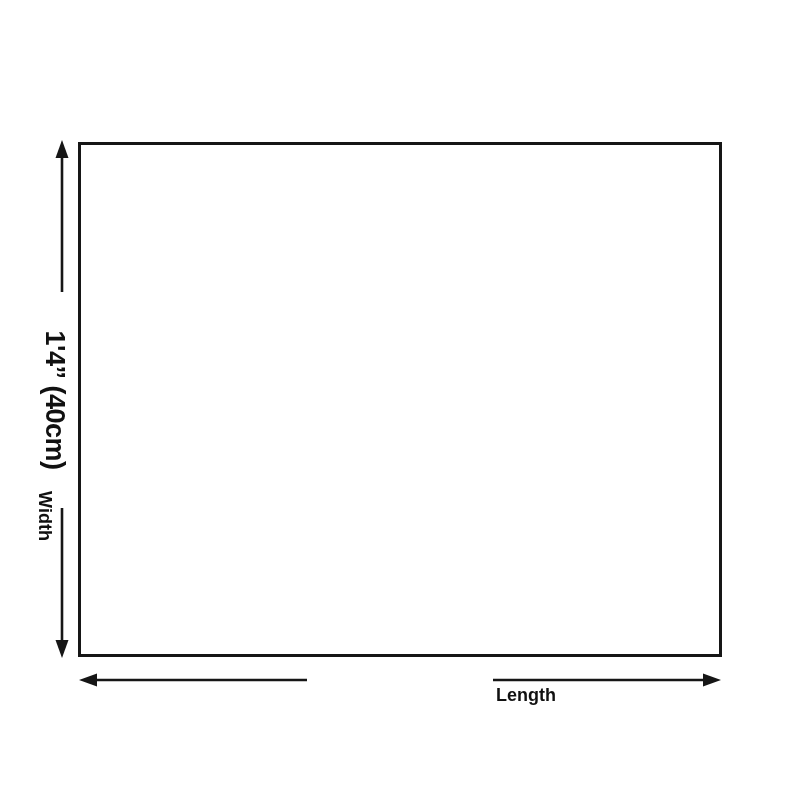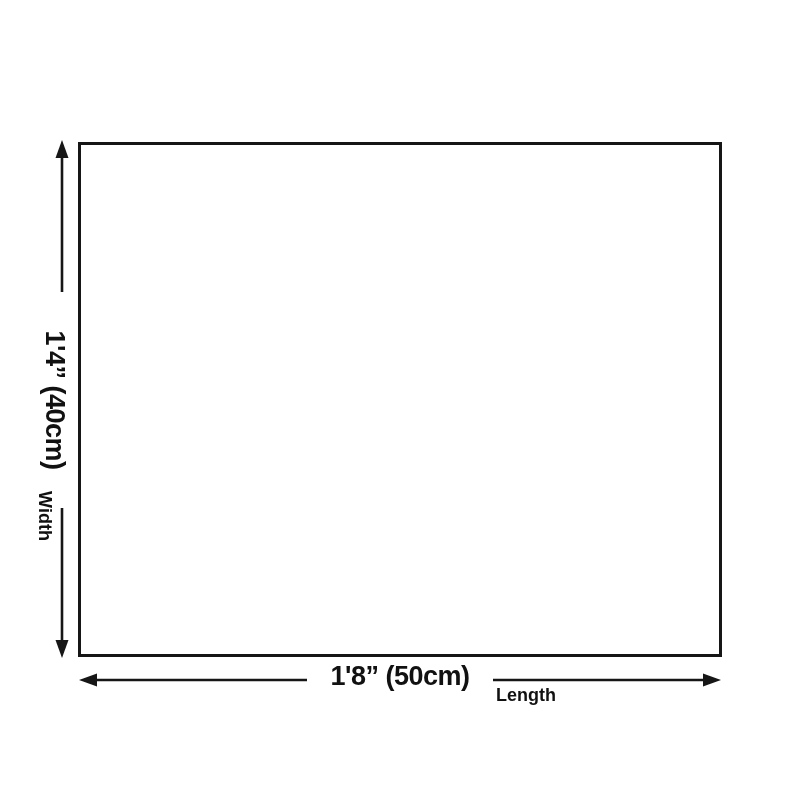--- a/index.html
+++ b/index.html
@@ -77,17 +77,16 @@
       <line x1="94" y1="680" x2="307" y2="680" stroke-width="2.6" stroke="#161616"></line>
       <line x1="493" y1="680" x2="706" y2="680" stroke-width="2.6" stroke="#161616"></line>
       <polygon points="721,680 703,673.5 703,686.5" fill="#161616"></polygon>
     </g>
   </svg>
 
   <div class="label dim-label v-rotated width-dim">1'4” (40cm)</div>
 
   <div class="label axis-label v-rotated width-axis">Width</div>
 
-  <div class="label dim-label h-center length-dim">1'8” (50cm)</div>
 
   <div class="label axis-label h-center length-axis">Length</div>
 
 </div>
 
 </body></html>

